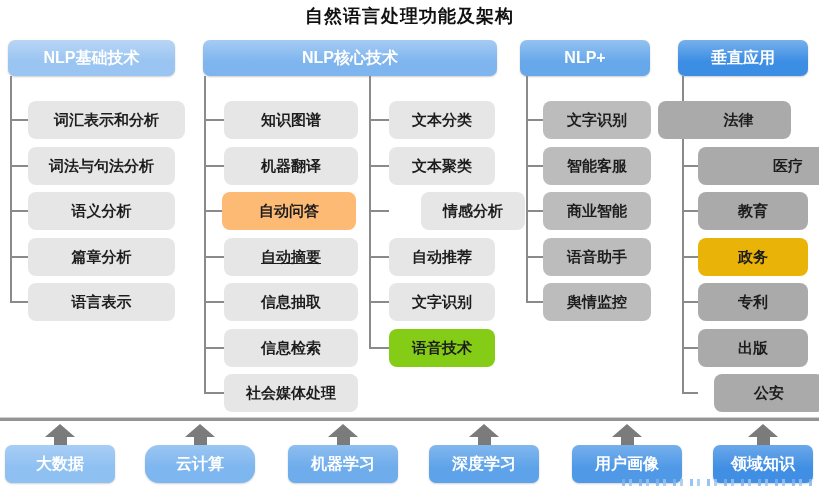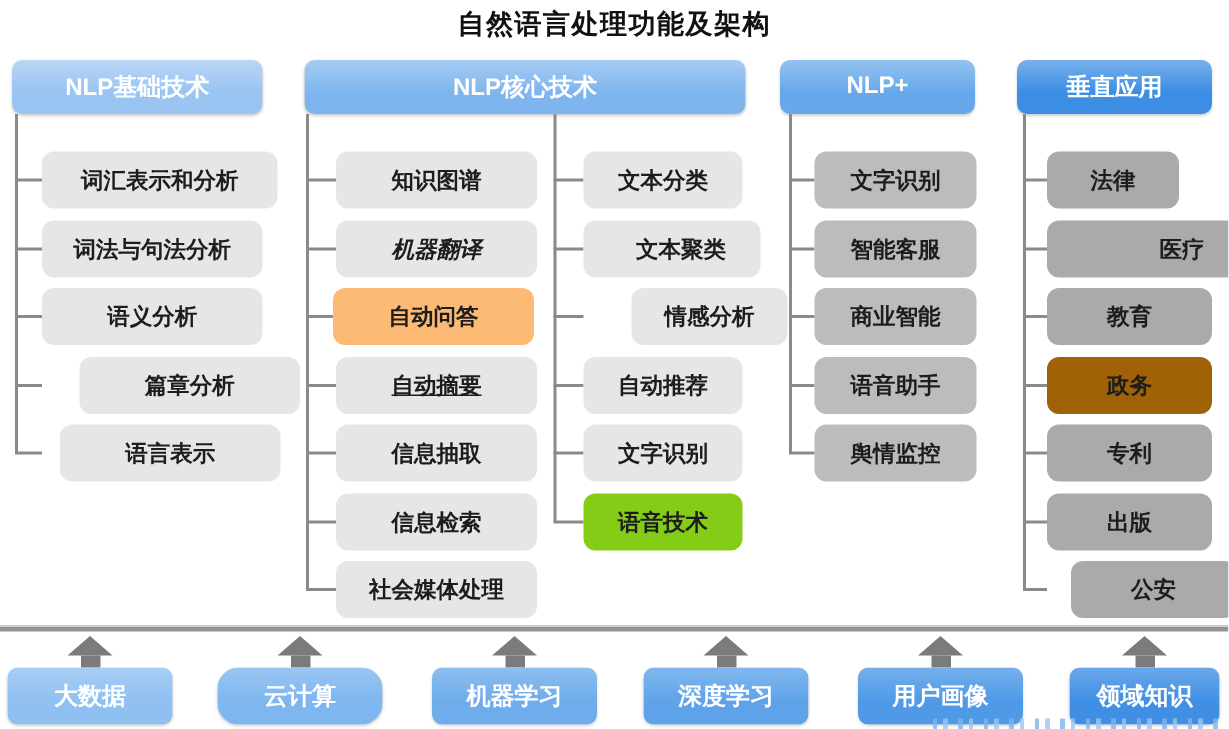--- a/index.html
+++ b/index.html
@@ -53,43 +53,43 @@
       <div class="hdr" style="left: 520px; width: 130px; background-color: rgb(102, 168, 234);">NLP+</div>
       <div class="hdr" style="left: 678px; width: 130px; background-color: rgb(60, 142, 228);">垂直应用</div>
       <div class="vline" style="left: 10px; top: 76px; height: 226px;"></div>
       <div class="branch" style="left: 10px; top: 119px; width: 18px;"></div>
       <div class="item" style="left: 28px; top: 101px; width: 157px; background-color: rgb(230, 230, 230);">词汇表示和分析</div>
       <div class="branch" style="left: 10px; top: 165px; width: 18px;"></div>
       <div class="item" style="left: 28px; top: 147px; width: 147px; background-color: rgb(230, 230, 230);">词法与句法分析</div>
       <div class="branch" style="left: 10px; top: 210px; width: 18px;"></div>
       <div class="item" style="left: 28px; top: 192px; width: 147px; background-color: rgb(230, 230, 230);">语义分析</div>
       <div class="branch" style="left: 10px; top: 256px; width: 18px;"></div>
-      <div class="item" style="left: 28px; top: 238px; width: 147px; background-color: rgb(230, 230, 230); margin-left: 25px;">篇章分析</div>
+      <div class="item" style="left: 28px; top: 238px; width: 147px; background-color: rgb(230, 230, 230);">篇章分析</div>
       <div class="branch" style="left: 10px; top: 301px; width: 18px;"></div>
-      <div class="item" style="left: 40px; top: 283px; width: 147px; background-color: rgb(230, 230, 230);">语言表示</div>
+      <div class="item" style="left: 28px; top: 283px; width: 147px; background-color: rgb(230, 230, 230);">语言表示</div>
       <div class="vline" style="left: 204px; top: 76px; height: 317px;"></div>
       <div class="branch" style="left: 204px; top: 119px; width: 20px;"></div>
       <div class="item" style="left: 224px; top: 101px; width: 134px; background-color: rgb(230, 230, 230);">知识图谱</div>
       <div class="branch" style="left: 204px; top: 165px; width: 20px;"></div>
-      <div class="item" style="left: 224px; top: 147px; width: 134px; background-color: rgb(230, 230, 230); font-style: italic;">机器翻译</div>
+      <div class="item" style="left: 224px; top: 147px; width: 134px; background-color: rgb(230, 230, 230);">机器翻译</div>
       <div class="branch" style="left: 204px; top: 210px; width: 20px;"></div>
       <div class="item" style="left: 222px; top: 192px; width: 134px; background-color: #fdba74;">自动问答</div>
       <div class="branch" style="left: 204px; top: 256px; width: 20px;"></div>
       <div class="item" style="left: 224px; top: 238px; width: 134px; background-color: rgb(230, 230, 230); text-decoration: underline;">自动摘要</div>
       <div class="branch" style="left: 204px; top: 301px; width: 20px;"></div>
       <div class="item" style="left: 224px; top: 283px; width: 134px; background-color: rgb(230, 230, 230);">信息抽取</div>
       <div class="branch" style="left: 204px; top: 347px; width: 20px;"></div>
       <div class="item" style="left: 224px; top: 329px; width: 134px; background-color: rgb(230, 230, 230);">信息检索</div>
       <div class="branch" style="left: 204px; top: 392px; width: 20px;"></div>
       <div class="item" style="left: 224px; top: 374px; width: 134px; background-color: rgb(230, 230, 230);">社会媒体处理</div>
       <div class="vline" style="left: 369px; top: 76px; height: 272px;"></div>
       <div class="branch" style="left: 369px; top: 119px; width: 20px;"></div>
       <div class="item" style="left: 389px; top: 101px; width: 106px; background-color: rgb(230, 230, 230);">文本分类</div>
       <div class="branch" style="left: 369px; top: 165px; width: 20px;"></div>
-      <div class="item" style="left: 389px; top: 147px; width: 106px; background-color: rgb(230, 230, 230); padding-left: 12px;">文本聚类</div>
+      <div class="item" style="left: 389px; top: 147px; width: 106px; background-color: rgb(230, 230, 230);">文本聚类</div>
       <div class="branch" style="left: 369px; top: 210px; width: 20px;"></div>
       <div class="item" style="left: 389px; top: 192px; width: 104px; background-color: rgb(230, 230, 230); margin-left: 32px;">情感分析</div>
       <div class="branch" style="left: 369px; top: 256px; width: 20px;"></div>
       <div class="item" style="left: 389px; top: 238px; width: 106px; background-color: rgb(230, 230, 230);">自动推荐</div>
       <div class="branch" style="left: 369px; top: 301px; width: 20px;"></div>
       <div class="item" style="left: 389px; top: 283px; width: 106px; background-color: rgb(230, 230, 230);">文字识别</div>
       <div class="branch" style="left: 369px; top: 347px; width: 20px;"></div>
       <div class="item" style="left: 389px; top: 329px; width: 106px; background-color: #84cc16;">语音技术</div>
       <div class="vline" style="left: 526px; top: 76px; height: 226px;"></div>
       <div class="branch" style="left: 526px; top: 119px; width: 17px;"></div>
@@ -97,27 +97,27 @@
       <div class="branch" style="left: 526px; top: 165px; width: 17px;"></div>
       <div class="item" style="left: 543px; top: 147px; width: 108px; background-color: rgb(188, 188, 188);">智能客服</div>
       <div class="branch" style="left: 526px; top: 210px; width: 17px;"></div>
       <div class="item" style="left: 543px; top: 192px; width: 108px; background-color: rgb(188, 188, 188);">商业智能</div>
       <div class="branch" style="left: 526px; top: 256px; width: 17px;"></div>
       <div class="item" style="left: 543px; top: 238px; width: 108px; background-color: rgb(188, 188, 188);">语音助手</div>
       <div class="branch" style="left: 526px; top: 301px; width: 17px;"></div>
       <div class="item" style="left: 543px; top: 283px; width: 108px; background-color: rgb(188, 188, 188);">舆情监控</div>
       <div class="vline" style="left: 682px; top: 76px; height: 317px;"></div>
       <div class="branch" style="left: 682px; top: 119px; width: 16px;"></div>
-      <div class="item" style="left: 698px; top: 101px; width: 88px; background-color: rgb(170, 170, 170);">法律</div>
+      <div class="item" style="left: 658px; top: 101px; width: 105px; background-color: rgb(170, 170, 170); padding-left: 28px;">法律</div>
       <div class="branch" style="left: 682px; top: 165px; width: 16px;"></div>
       <div class="item" style="left: 698px; top: 147px; width: 110px; background-color: rgb(170, 170, 170); padding-left: 35px;">医疗</div>
       <div class="branch" style="left: 682px; top: 210px; width: 16px;"></div>
       <div class="item" style="left: 698px; top: 192px; width: 110px; background-color: rgb(170, 170, 170);">教育</div>
       <div class="branch" style="left: 682px; top: 256px; width: 16px;"></div>
-      <div class="item" style="left: 698px; top: 238px; width: 110px; background-color: #a16207;">政务</div>
+      <div class="item" style="left: 698px; top: 238px; width: 110px; background-color: #eab308;">政务</div>
       <div class="branch" style="left: 682px; top: 301px; width: 16px;"></div>
       <div class="item" style="left: 698px; top: 283px; width: 110px; background-color: rgb(170, 170, 170);">专利</div>
       <div class="branch" style="left: 682px; top: 347px; width: 16px;"></div>
       <div class="item" style="left: 698px; top: 329px; width: 110px; background-color: rgb(170, 170, 170);">出版</div>
       <div class="branch" style="left: 682px; top: 392px; width: 16px;"></div>
       <div class="item" style="left: 698px; top: 374px; width: 110px; background-color: rgb(170, 170, 170); margin-left: 16px;">公安</div>
     </div>
   <div class="divider"></div>
   <div id="foundation">
       <div class="arrow" style="left: 45px;">

